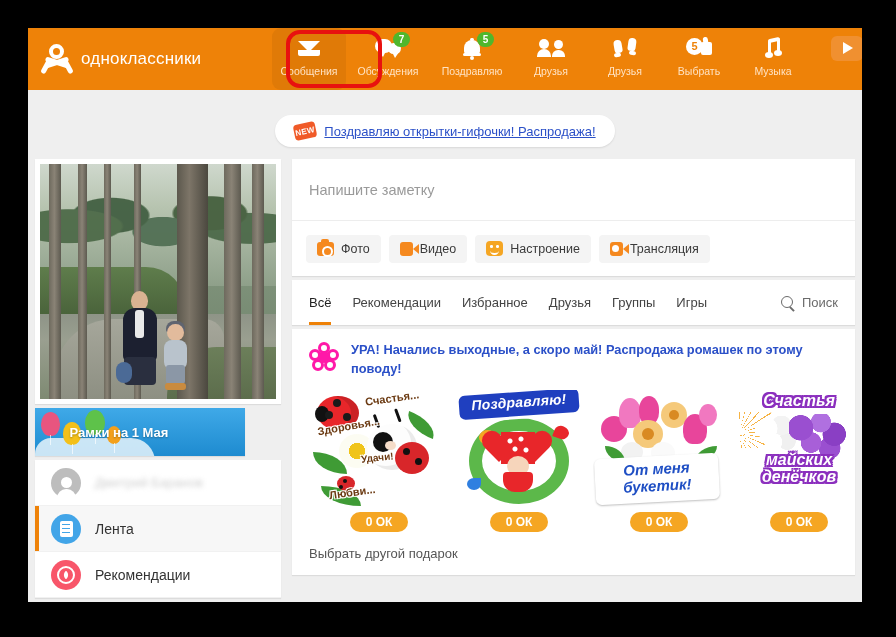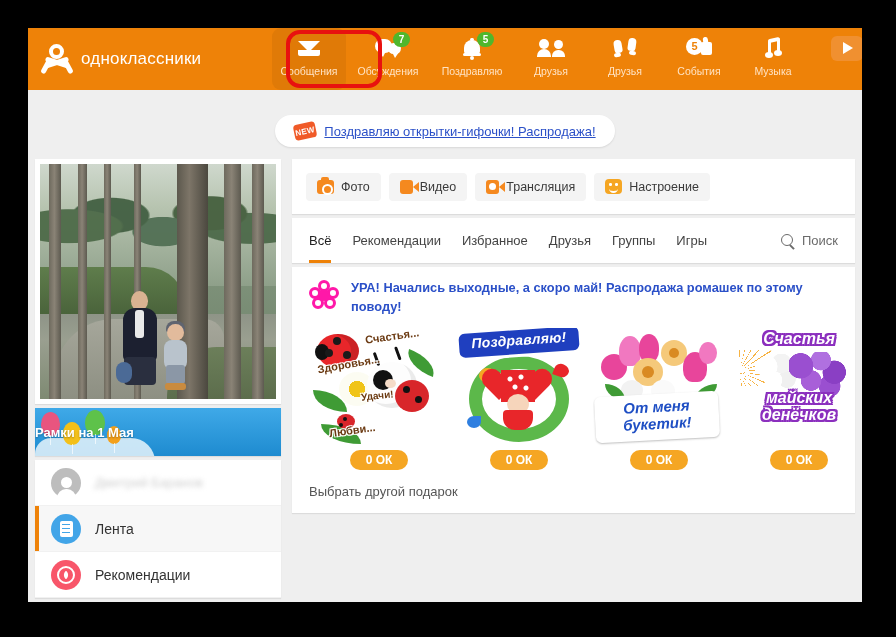--- a/index.html
+++ b/index.html
@@ -324,26 +324,26 @@
   .pp-child .cap { position:absolute; left:14%; top:-4%; width:72%; height:16%;
      background:#5f6470; border-radius:8px 8px 2px 2px;}
   .pp-child .body { position:absolute; left:6%; top:24%; width:88%; height:46%;
      background:#b9c3cc; border-radius:8px;}
   .pp-child .legs { position:absolute; left:14%; bottom:8%; width:72%; height:30%;
      background:#8b97a6; border-radius:3px;}
   .pp-child .boots { position:absolute; left:10%; bottom:0; width:80%; height:10%;
      background:#c98b3f; border-radius:3px;}
 
   #holiday-banner {
-    width: 246px; height: 48px;
+    width: 210px; height: 48px;
     margin-top: 4px;
     position: relative;
     overflow: hidden;
     background: linear-gradient(180deg,#3fa9e8,#1e8bd0);
-    display: flex; align-items: center; justify-content: flex-start;
+    display: flex; align-items: center; justify-content: center;
     padding-right: 42px;
     box-shadow: 0 1px 1px rgba(0,0,0,.08);
   }
   #holiday-banner .cloud {
     position:absolute; left:0; bottom:-6px; width: 120px; height: 24px;
     background: #e7f4fb; border-radius: 20px 30px 0 0; opacity:.85;
   }
   .balloon { position: absolute; border-radius: 50% 50% 46% 46%; }
   .balloon:after {
     content:""; position:absolute; left:48%; bottom:-9px;
@@ -674,21 +674,21 @@
           <span class="lbl">Друзья</span>
         </div>
 
         <div class="navitem">
           <div class="ico">
             <div class="i-event">
               <div class="circ">5</div>
               <div class="thumb"></div>
             </div>
           </div>
-          <span class="lbl">События</span>
+          <span class="lbl">Выбрать</span>
         </div>
 
         <div class="navitem">
           <div class="ico">
             <div class="i-music">
                 <div class="beam"></div>
                 <div class="bar"></div>
                 <div class="bar2"></div>
                 <div class="n1"></div>
                 <div class="n2"></div>
@@ -780,36 +780,37 @@
                 </div>
               <span class="m-label">Рекомендации</span>
             </div>
           </div>
 
         </div>
 
         <div id="main">
 
           <div id="composer">
+            <div id="composer-input">Напишите заметку</div>
             <div id="composer-actions">
               <div class="cbtn">
                 <span class="ci ci-photo"></span>
                 <span>Фото</span>
               </div>
               <div class="cbtn">
                 <span class="ci ci-video"></span>
                 <span>Видео</span>
               </div>
               <div class="cbtn">
+                <span class="ci ci-mood"></span>
+                <span>Настроение</span>
+              </div>
+              <div class="cbtn">
                 <span class="ci ci-stream"></span>
                 <span>Трансляция</span>
-              </div>
-              <div class="cbtn">
-                <span class="ci ci-mood"></span>
-                <span>Настроение</span>
               </div>
             </div>
           </div>
 
           <div id="feed-tabs">
             <div class="ftab active">Всё</div>
             <div class="ftab">Рекомендации</div>
             <div class="ftab">Избранное</div>
             <div class="ftab">Друзья</div>
             <div class="ftab">Группы</div>

